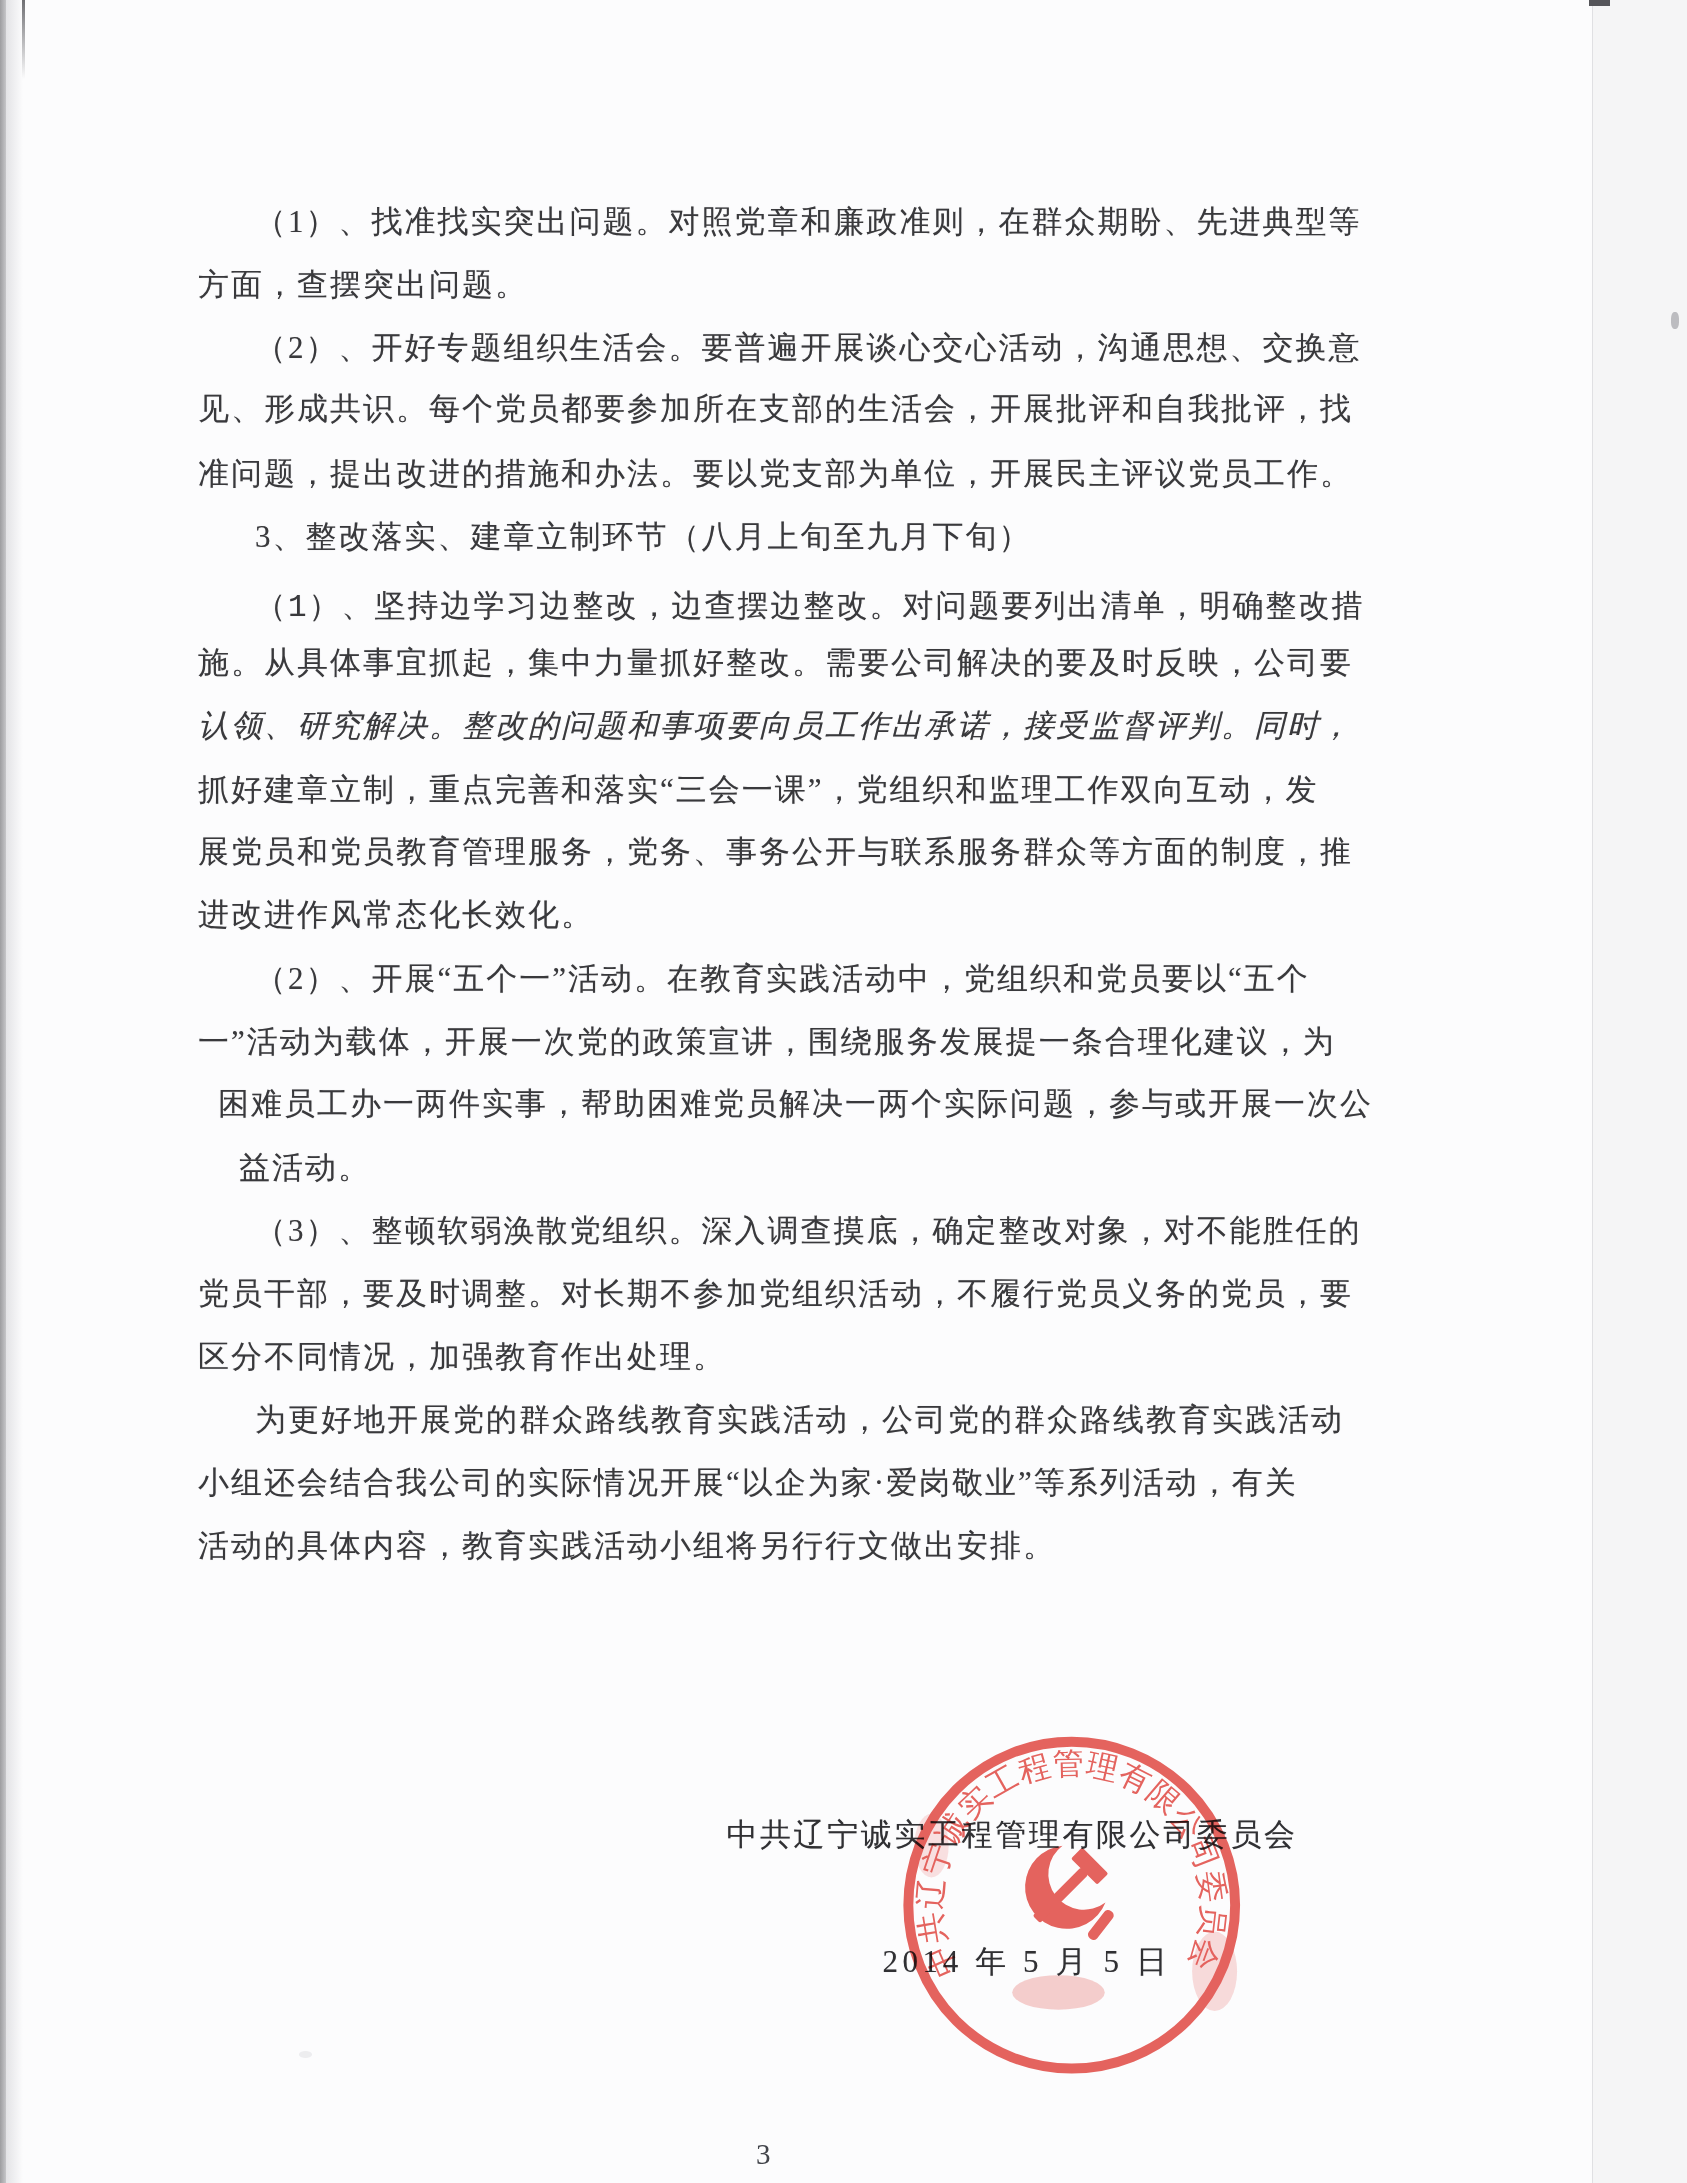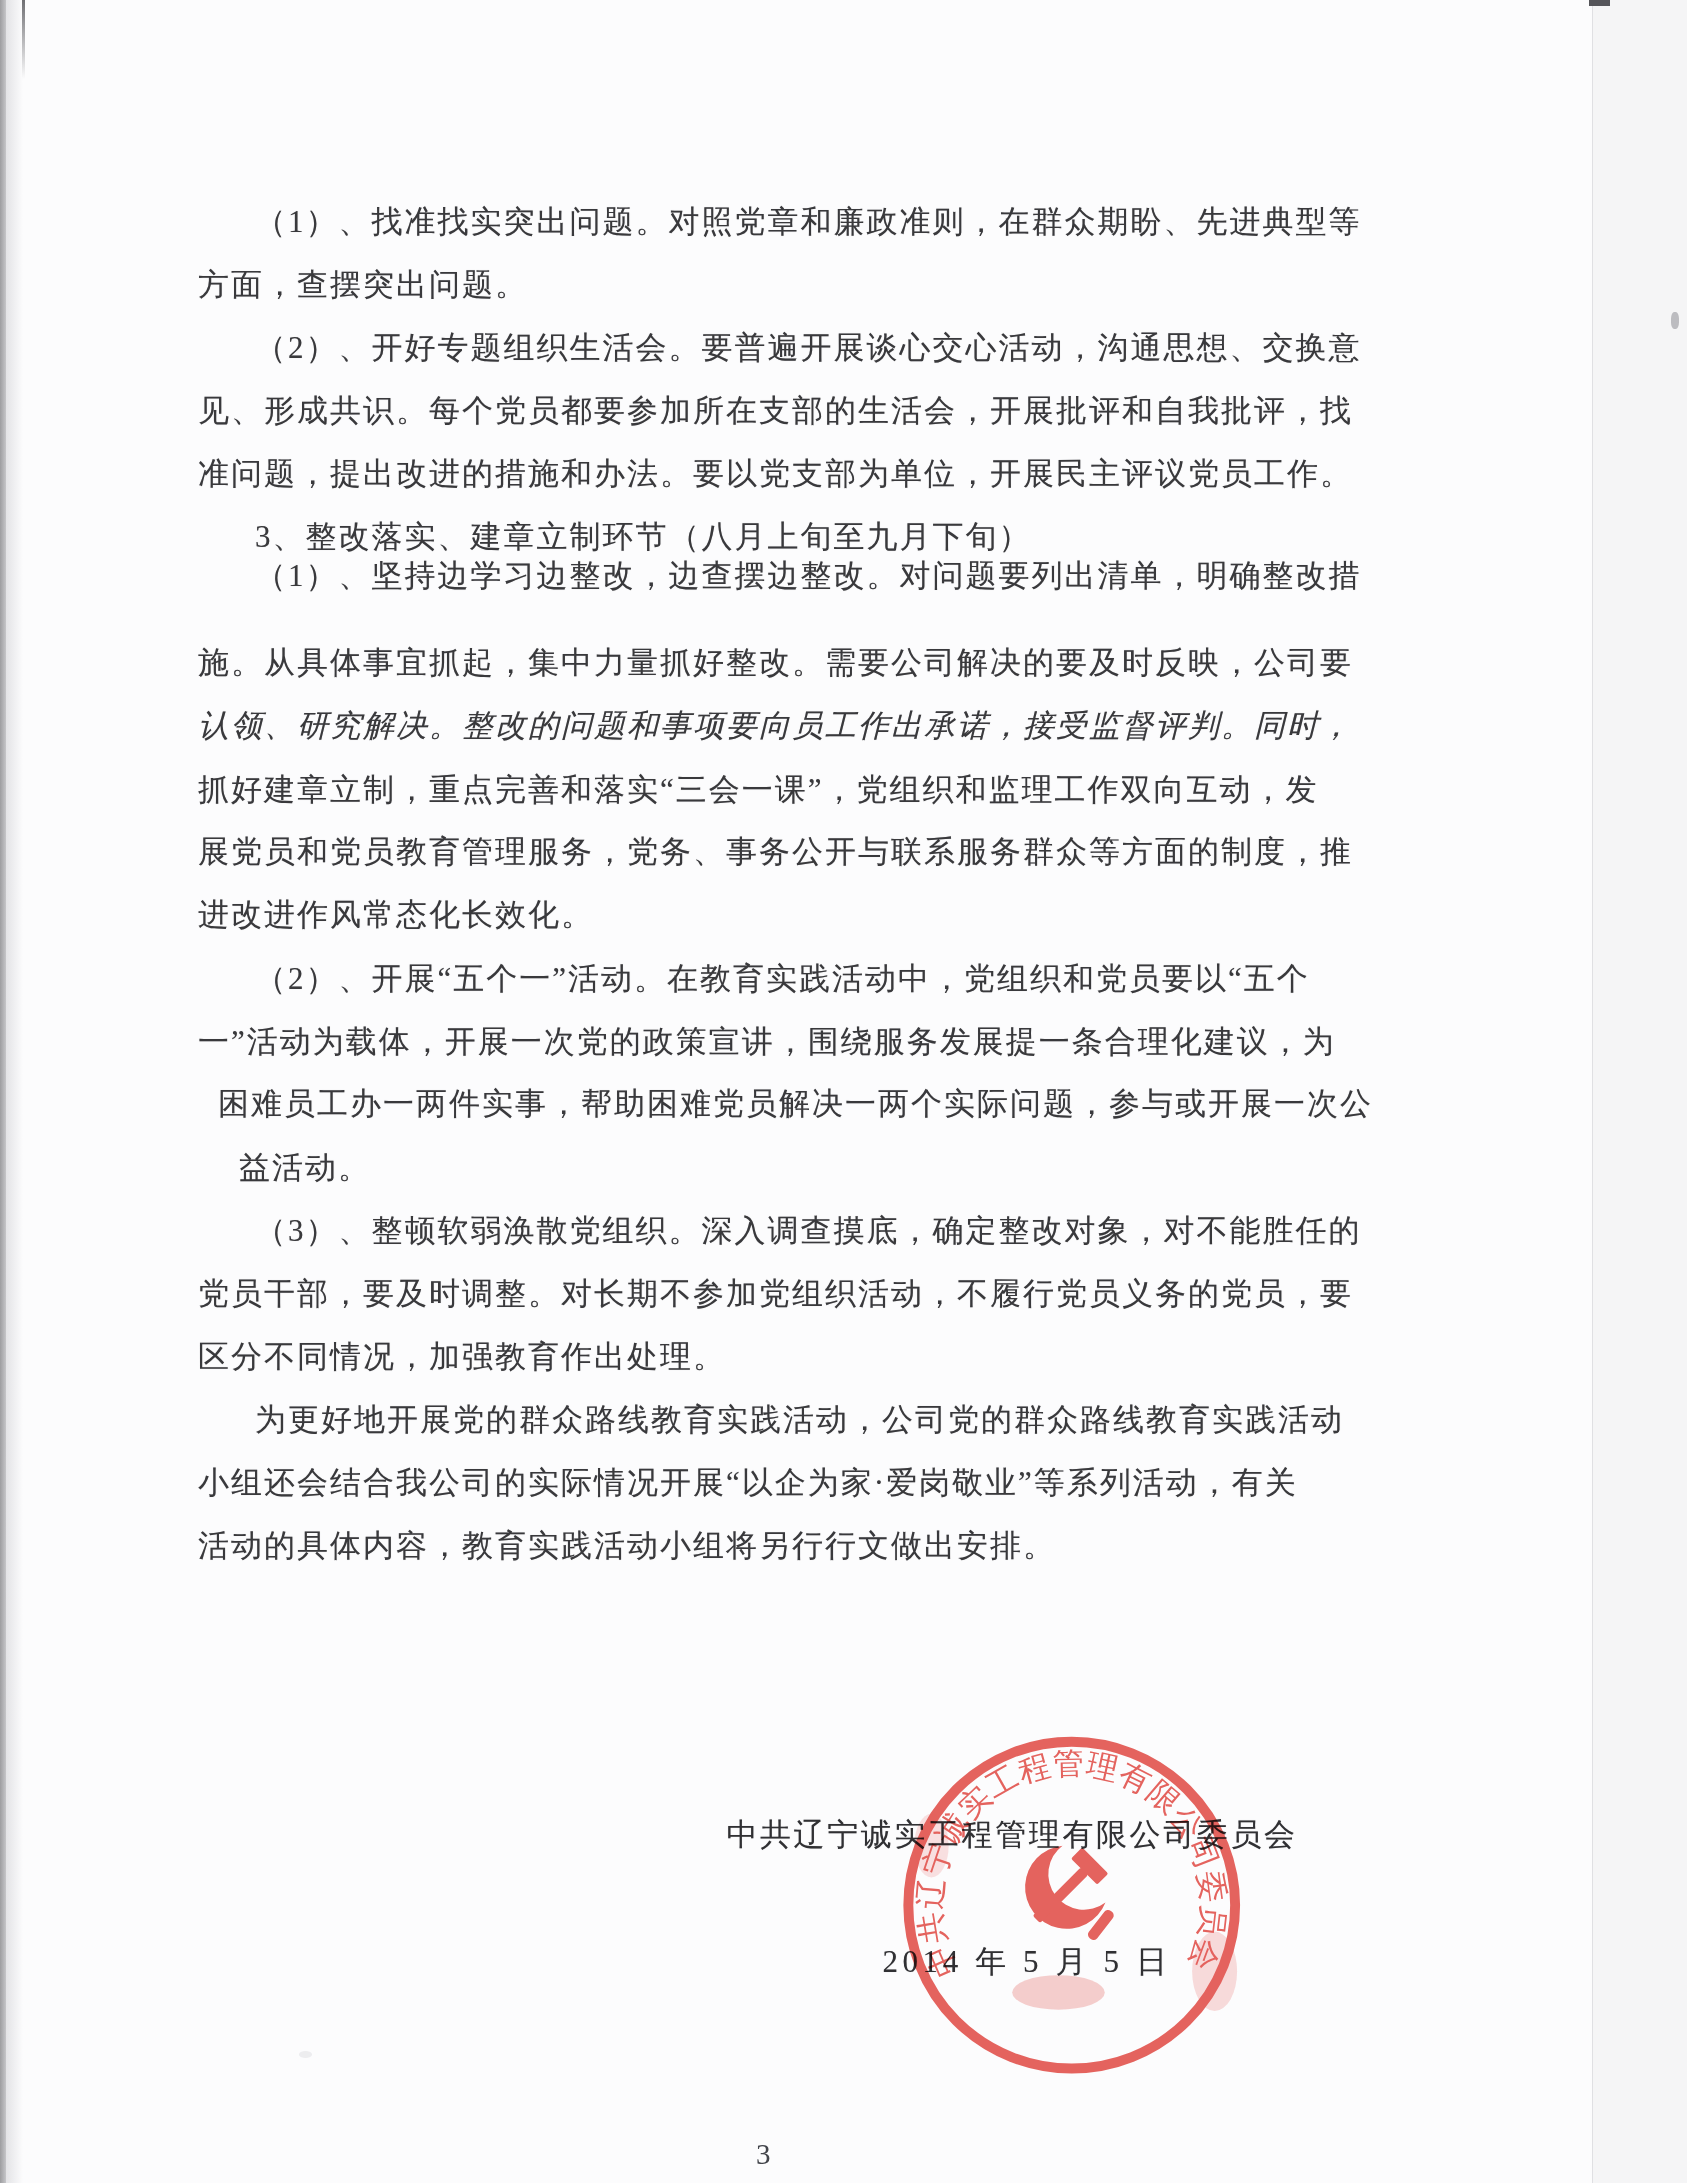--- a/index.html
+++ b/index.html
@@ -84,24 +84,24 @@
   <div class="offpaper-right"></div>
   <div class="paper-right-line"></div>
   <div class="topright-mark"></div>
   <div class="speck-a"></div>
   <div class="speck-b"></div>
 
   <div id="body-text">
       <div class="bline indent" style="top: 190px;">（1）、找准找实突出问题。对照党章和廉政准则，在群众期盼、先进典型等</div>
       <div class="bline" style="top: 253px;">方面，查摆突出问题。</div>
       <div class="bline indent" style="top: 316px;">（2）、开好专题组织生活会。要普遍开展谈心交心活动，沟通思想、交换意</div>
-      <div class="bline" style="top: 379px;">见、形成共识。每个党员都要参加所在支部的生活会，开展批评和自我批评，找</div>
+      <div class="bline" style="top: 379px; font-family: Liberation Mono, monospace;">见、形成共识。每个党员都要参加所在支部的生活会，开展批评和自我批评，找</div>
       <div class="bline" style="top: 442px;">准问题，提出改进的措施和办法。要以党支部为单位，开展民主评议党员工作。</div>
       <div class="bline indent" style="top: 505px;">3、整改落实、建章立制环节（八月上旬至九月下旬）</div>
-      <div class="bline indent" style="top: 544px;">（1）、坚持边学习边整改，边查摆边整改。对问题要列出清单，明确整改措</div>
+      <div class="bline indent" style="top: 576px; font-family: Liberation Mono, monospace;">（1）、坚持边学习边整改，边查摆边整改。对问题要列出清单，明确整改措</div>
       <div class="bline" style="top: 631px; text-align: right;">施。从具体事宜抓起，集中力量抓好整改。需要公司解决的要及时反映，公司要</div>
       <div class="bline" style="top: 694px; font-style: italic;">认领、研究解决。整改的问题和事项要向员工作出承诺，接受监督评判。同时，</div>
       <div class="bline" style="top: 758px;">抓好建章立制，重点完善和落实“三会一课”，党组织和监理工作双向互动，发</div>
       <div class="bline" style="top: 820px;">展党员和党员教育管理服务，党务、事务公开与联系服务群众等方面的制度，推</div>
       <div class="bline" style="top: 883px;">进改进作风常态化长效化。</div>
       <div class="bline indent" style="top: 947px;">（2）、开展“五个一”活动。在教育实践活动中，党组织和党员要以“五个</div>
       <div class="bline" style="top: 1010px;">一”活动为载体，开展一次党的政策宣讲，围绕服务发展提一条合理化建议，为</div>
       <div class="bline" style="top: 1072px; margin-left: 20px;">困难员工办一两件实事，帮助困难党员解决一两个实际问题，参与或开展一次公</div>
       <div class="bline" style="top: 1136px; margin-left: 41px;">益活动。</div>
       <div class="bline indent" style="top: 1199px;">（3）、整顿软弱涣散党组织。深入调查摸底，确定整改对象，对不能胜任的</div>

